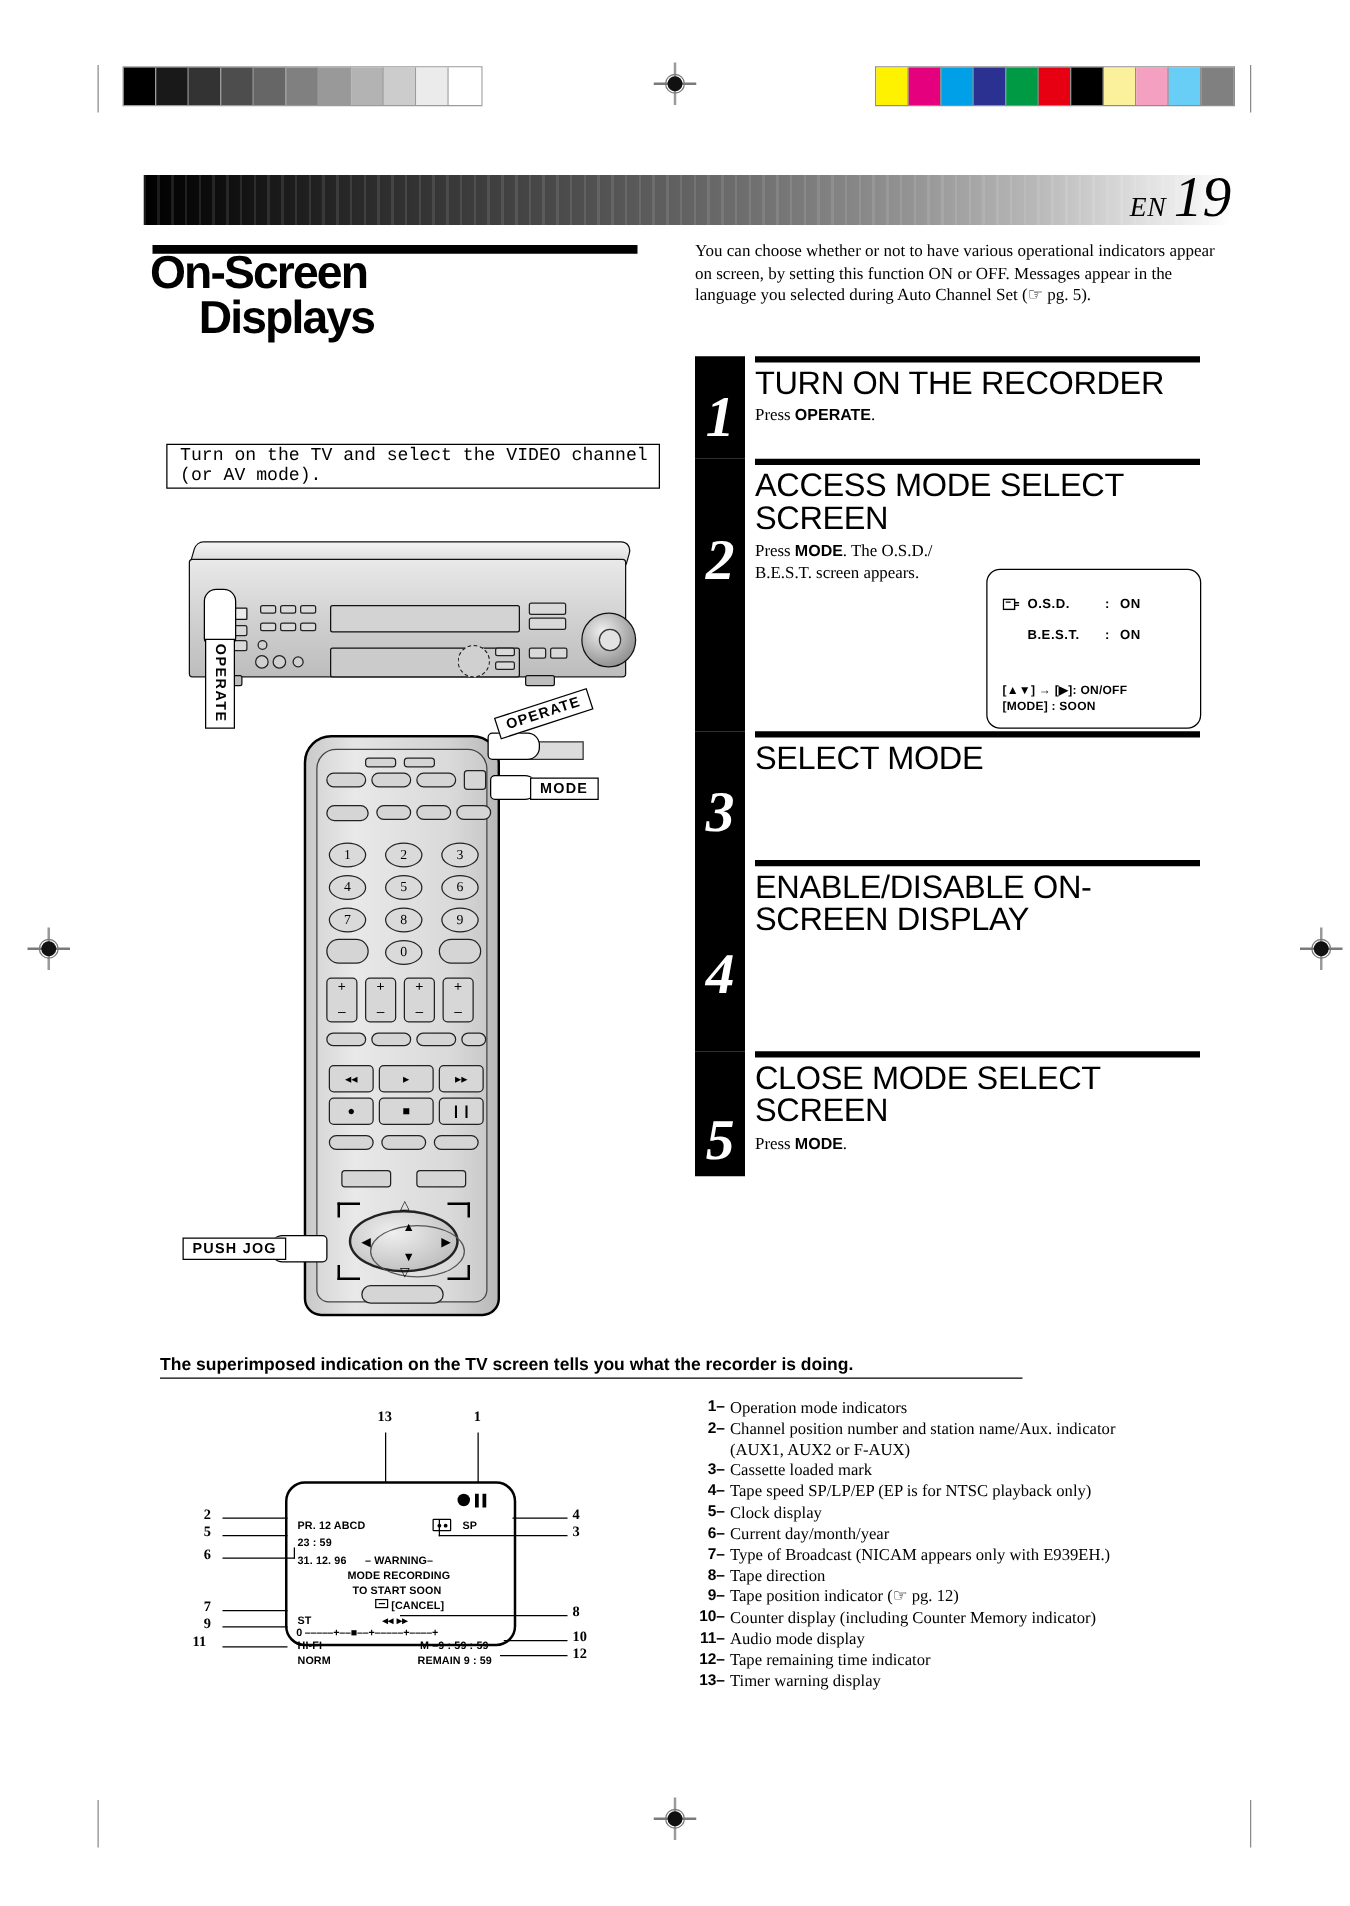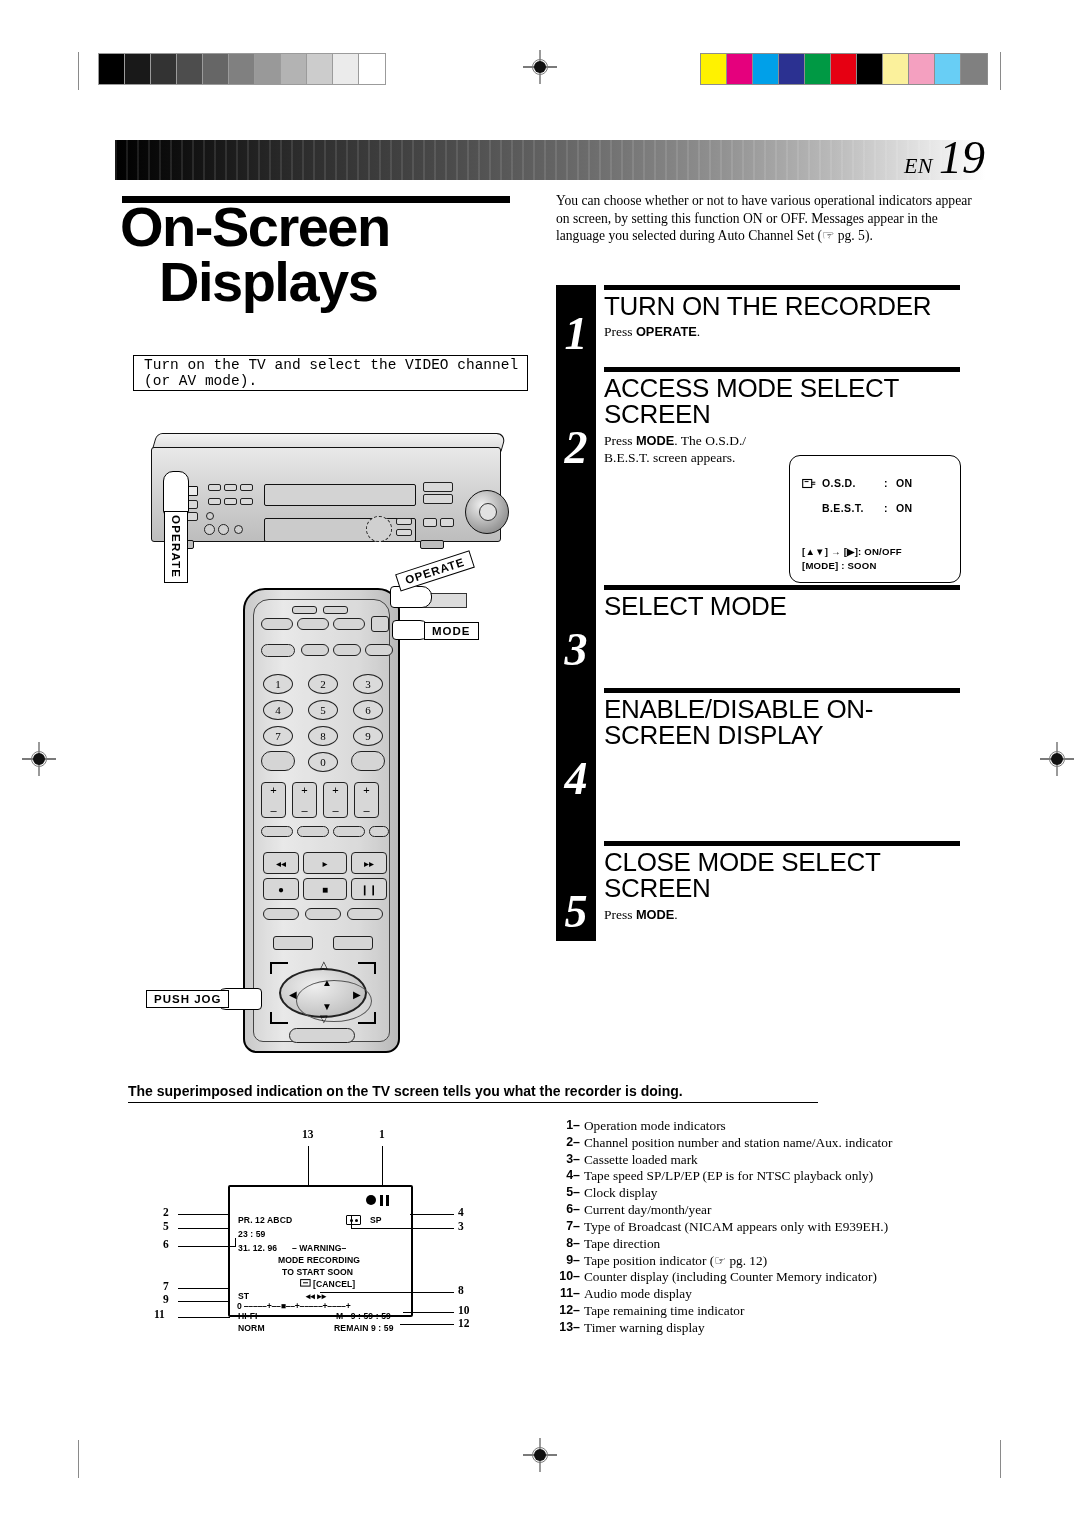--- a/index.html
+++ b/index.html
@@ -50,21 +50,21 @@
     font-family:"Liberation Serif", serif; color:#000;
     display:flex; align-items:baseline; gap:6px;
   }
   .pagenum .en { font-size:22px; font-style:italic; letter-spacing:.5px;}
   .pagenum .nm { font-size:46px; font-style:italic; font-weight:400; }
 
   
   .title-rule { position:absolute; left:122px; top:196px; width:388px; height:7px; background:#000; }
   .title {
     position:absolute; left:120px; top:200px; width:430px;
-    font-size:56px; font-weight:bold; line-height:0.98; letter-spacing:-1.5px;
+    font-size:37px; font-weight:bold; line-height:0.98; letter-spacing:-1.5px;
   }
   .title .l2 { display:block;margin-left:39px; }
 
   .prepbox {
     position:absolute; left:133px; top:355px; width:395px; height:36px;
     border:1.4px solid #000; display:flex; align-items:center; padding-left:10px;
     font-family:Liberation Mono, monospace; font-size:14.5px;
   }
 
   
@@ -206,21 +206,21 @@
   
   .caption {
     position:absolute; left:128px; top:1083px; width:690px;
     font-size:14px; font-weight:bold; border-bottom:1.6px solid #000; padding-bottom:3px;
   }
 
   
   .tvwrap { position:absolute; left:160px; top:1128px; width:340px; height:210px; }
   .tvscreen {
     position:absolute; left:68px; top:57px; width:185px; height:132px;
-    border:2px solid #000; border-radius:2px; background:#fff;text-align:right;
+    border:2px solid #000; border-radius:16px; background:#fff;text-align:right;
   }
   .osdtxt { position:absolute; font-size:8.6px; font-weight:bold; letter-spacing:.1px; white-space:nowrap; }
   .leader { position:absolute; height:1.4px; background:#000; }
   .leaderv { position:absolute; width:1.4px; background:#000; }
   .lnum { position:absolute; font-size:11.5px; font-weight:bold; font-family:"Liberation Serif", serif; }
   .rec-dot { position:absolute; width:10px; height:10px; border-radius:50%; background:#000; }
   .pause-bars { position:absolute; display:flex; gap:2.5px; }
   .pause-bars i { width:3.2px; height:11px; background:#000; display:block; }
   .cass {
     position:absolute; width:15px; height:10px; border:1.3px solid #000; border-radius:1px;
@@ -592,20 +592,21 @@
 
   <div class="legend" id="legend">
       <div class="li">
         <span class="n">1–</span>
         <span class="d">Operation mode indicators</span>
       </div>
       <div class="li">
         <span class="n">2–</span>
         <span class="d">Channel position number and station name/Aux. indicator</span>
       </div>
+      <div class="cont">(AUX1, AUX2 or F-AUX)</div>
       <div class="li">
         <span class="n">3–</span>
         <span class="d">Cassette loaded mark</span>
       </div>
       <div class="li">
         <span class="n">4–</span>
         <span class="d">Tape speed SP/LP/EP (EP is for NTSC playback only)</span>
       </div>
       <div class="li">
         <span class="n">5–</span>

